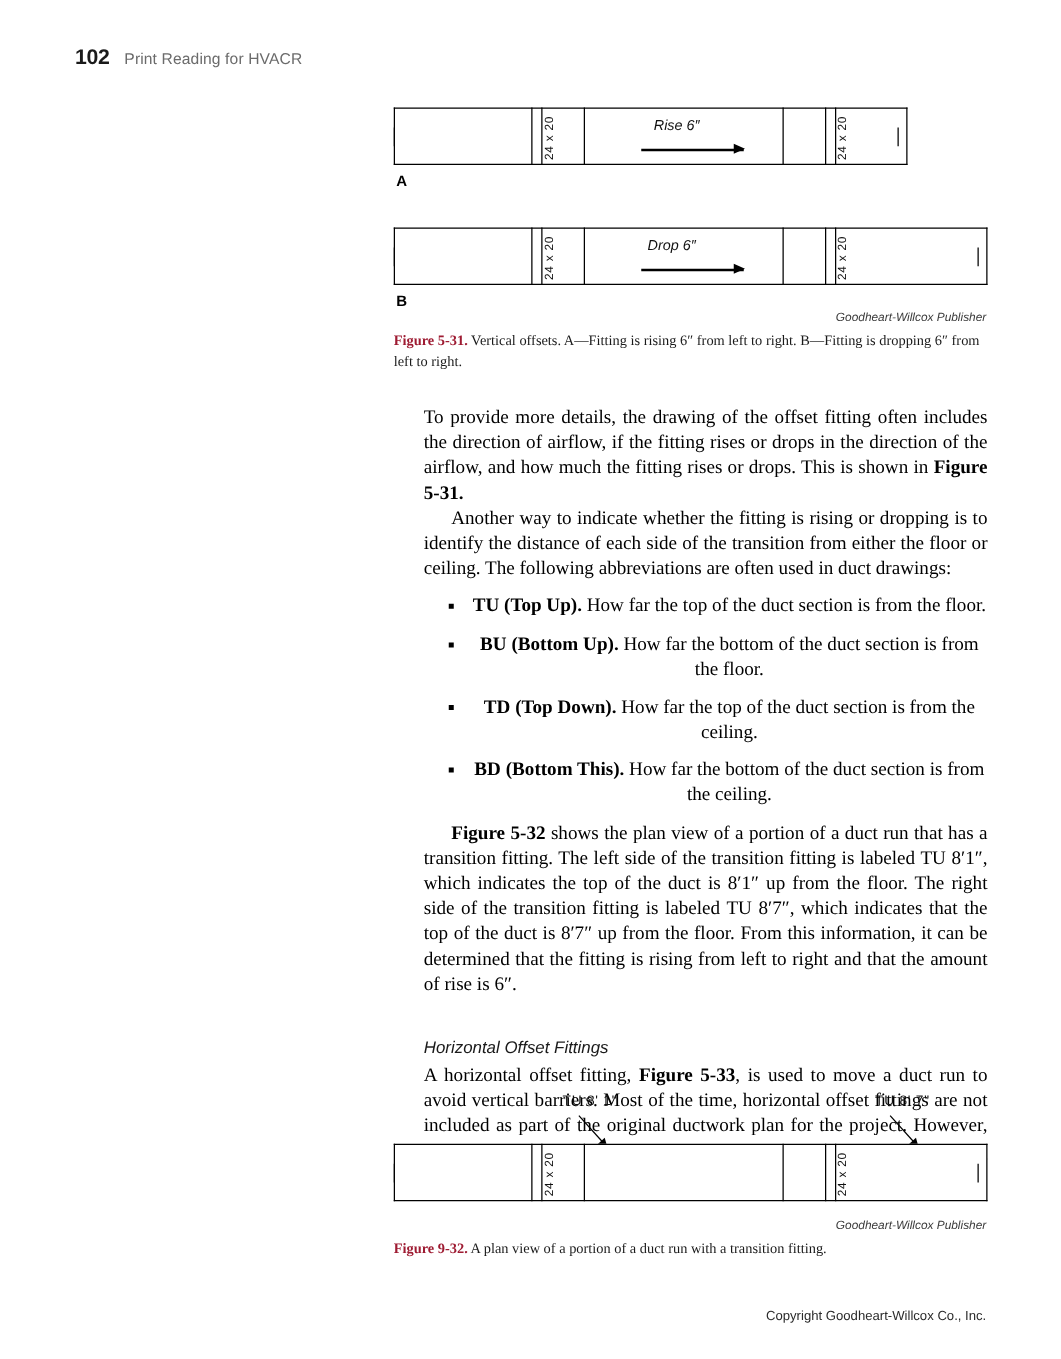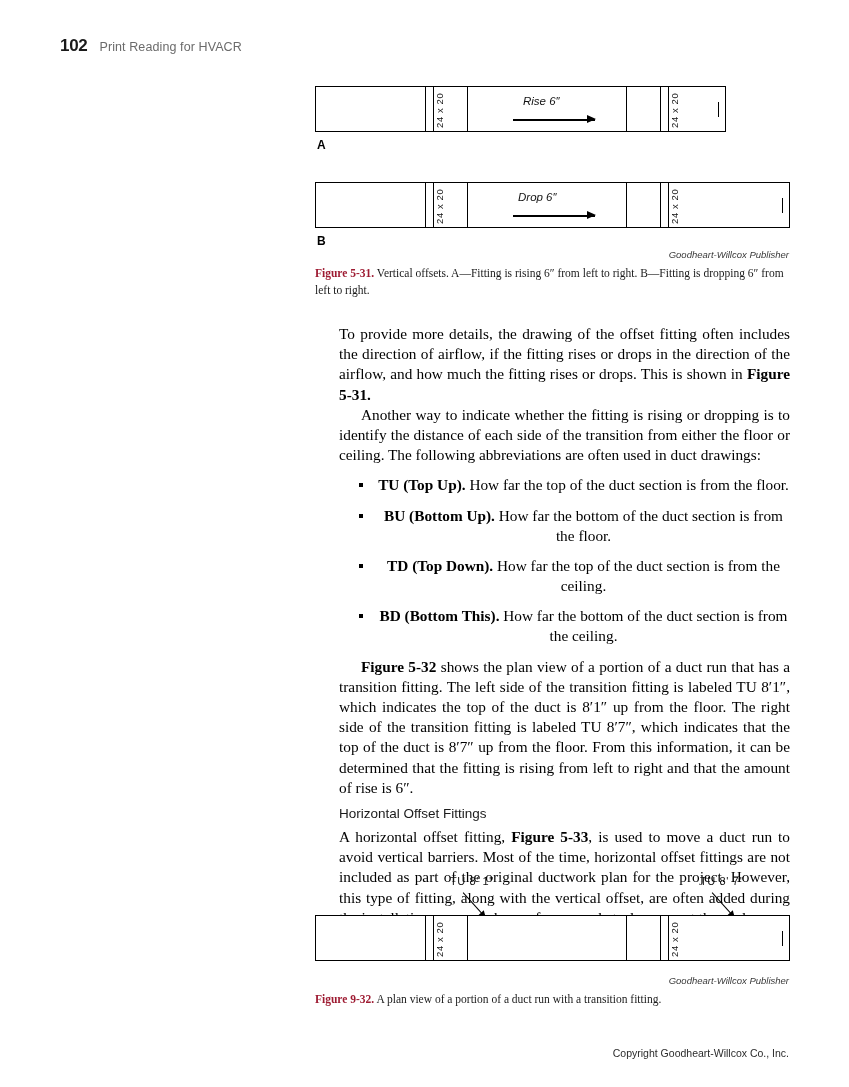--- a/index.html
+++ b/index.html
@@ -290,21 +290,21 @@
 
   <ul class="abbr-list">
     <li><span class="bold">TU</span> <span class="bold">(Top Up).</span><span> How far the top of the duct section is from the floor.</span></li>
     <li><span class="bold">BU</span> <span class="bold">(Bottom Up).</span><span> How far the bottom of the duct section is from the floor.</span></li>
     <li><span class="bold">TD</span> <span class="bold">(Top Down).</span><span> How far the top of the duct section is from the ceiling.</span></li>
     <li><span class="bold">BD</span> <span class="bold">(Bottom This).</span><span> How far the bottom of the duct section is from the ceiling.</span></li>
   </ul>
 
   <p class="body indent" style="margin-top:10px;"><span class="bold">Figure 5-32</span><span> shows the plan view of a portion of a duct run that has a transition fitting. The left side of the transition fitting is labeled TU 8′1″, which indicates the top of the duct is 8′1″ up from the floor. The right side of the transition fitting is labeled TU 8′7″, which indicates that the top of the duct is 8′7″ up from the floor. From this information, it can be determined that the fitting is rising from left to right and that the amount of rise is 6″.</span></p>
 
-  <h3 class="subhead" style="margin-top:8px;">Horizontal Offset Fittings</h3>
+  <h3 class="subhead" style="margin-top:32px;font-style:italic;">Horizontal Offset Fittings</h3>
 
   <p class="body"><span>A horizontal offset fitting, </span><span class="bold">Figure 5-33</span><span>, is used to move a duct run to avoid vertical barriers. Most of the time, horizontal offset fittings are not included as part of the original ductwork plan for the project. However, this type of fitting, along with the vertical offset, are often added during the installation process when unforeseen obstacles present themselves.</span></p>
 </div>
 
 <div class="figure-area" style="left:315px; top:875px; width:475px;">
 
   <span class="tu-label" style="left:135px; top:0px;">TU 8' 1"</span>
   <span class="tu-label" style="left:385px; top:0px;">TU 8' 7"</span>
 
   <div class="leader" style="left:148px; top:17px; width:34px; transform: rotate(48deg);"></div>

